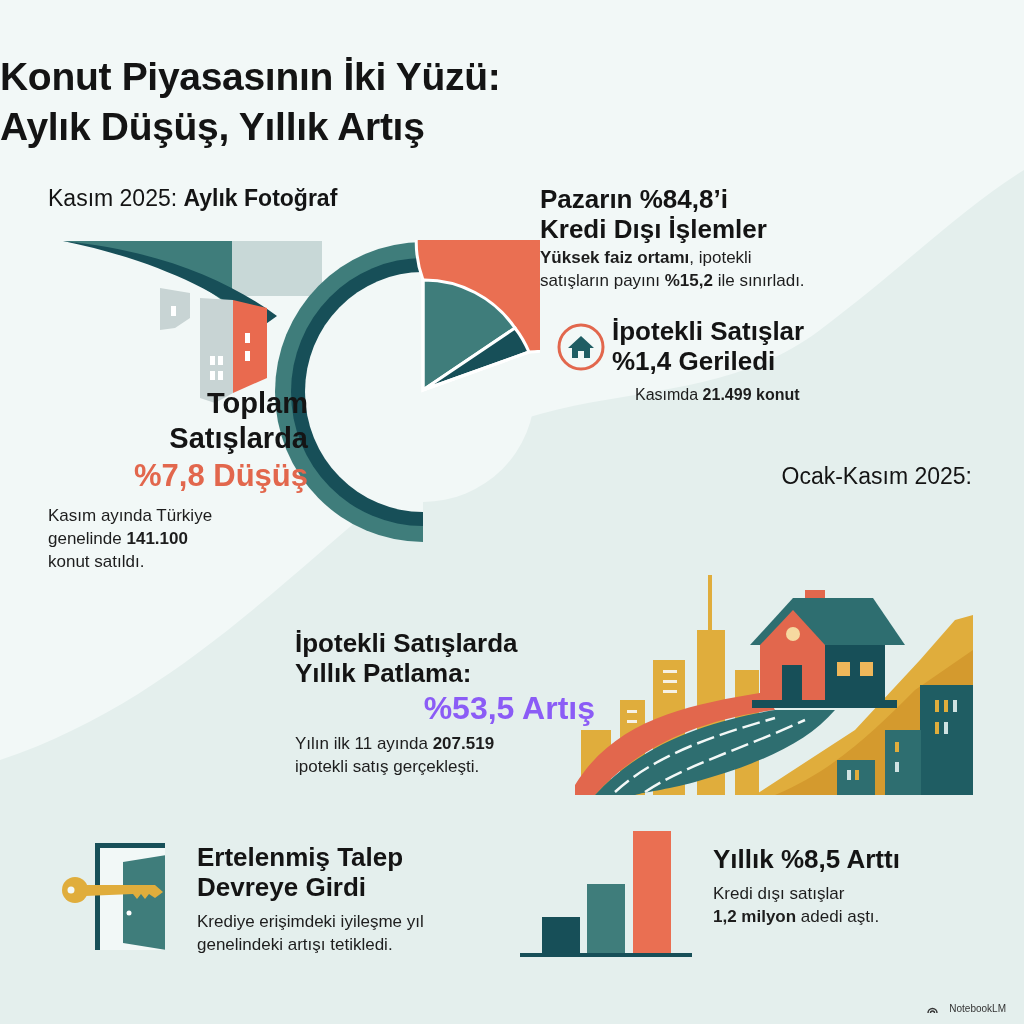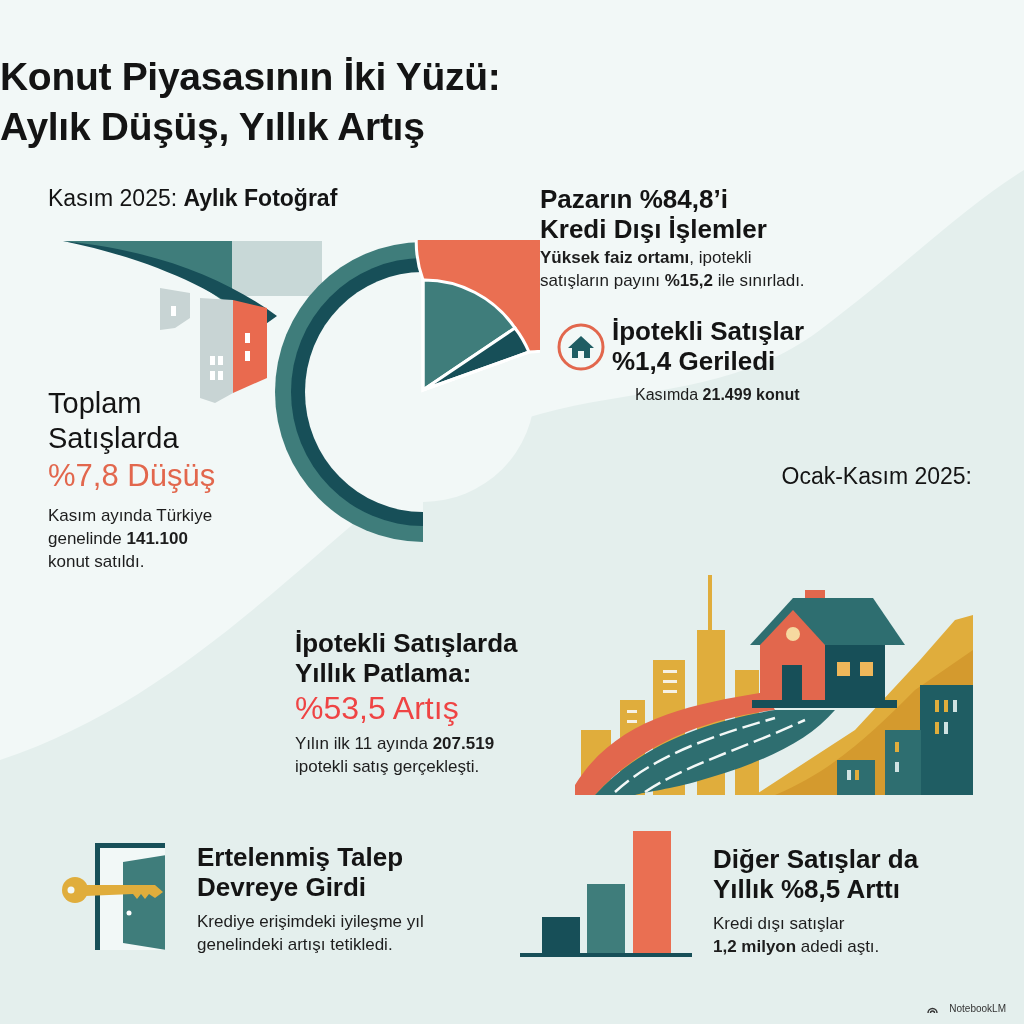--- a/index.html
+++ b/index.html
@@ -10,26 +10,26 @@
     color:#141414;
   }
   .bg-wave { position:absolute; left:0; top:0; width:1024px; height:1024px; z-index:0; }
   .abs { position:absolute; z-index:2; }
   .title {
     left:0; width:1024px; top:52px; text-align:left;
     font-weight:700; font-size:39px; line-height:50px; letter-spacing:-0.3px;
   }
   .section-label { font-size:23px; line-height:28px; }
   .section-label b { font-weight:700; }
-  .h-big { font-weight:400; font-size:27px; line-height:31px; }
+  .h-big { font-weight:700; font-size:27px; line-height:31px;text-align:right; }
   .h-mid { font-weight:700; font-size:26px; line-height:30px; }
   .body-text { font-size:17px; line-height:23px; color:#1d1d1d; }
   .body-text b { font-weight:700; }
   .accent-red { color:#e2674d; }
-  .accent-teal { color:#ef4444; }
+  .accent-teal { color:#8b5cf6; }
   svg { display:block; }
   .watermark { right:18px; bottom:10px; font-size:10px; color:#333; display:flex; align-items:center; gap:11px; }
 </style>
 </head>
 <body>
 
 <svg class="bg-wave" viewBox="0 0 1024 1024">
   <path d="M0,760 C180,700 300,560 420,470 C560,370 700,420 820,330 C900,270 960,210 1024,170 L1024,1024 L0,1024 Z" fill="#e4efed"></path>
 </svg>
 
@@ -182,21 +182,20 @@
   </div>
 </div>
 
 <svg class="abs" style="left:520px; top:828px;" width="175" height="132" viewBox="0 0 175 132">
   <rect x="22" y="89" width="38" height="36" fill="#174f58"></rect>
   <rect x="67" y="56" width="38" height="69" fill="#3f7d7b"></rect>
   <rect x="113" y="3" width="38" height="122" fill="#ea6f52"></rect>
   <rect x="0" y="125" width="172" height="4" fill="#174f58"></rect>
 </svg>
 <div class="abs" style="left:713px; top:844px; width:290px;">
-  <div class="h-mid" style="font-size:26px; line-height:30px;">Diğer Satışlar da</div>
   <div class="h-mid" style="font-size:26px; line-height:30px;">Yıllık %8,5 Arttı</div>
   <div class="body-text" style="margin-top:8px;">
     <div>Kredi dışı satışlar</div>
     <div><b>1,2 milyon</b><span> adedi aştı.</span></div>
   </div>
 </div>
 
 <div class="abs watermark">
   <svg width="11" height="8" viewBox="0 0 11 8">
     <path d="M1,8 A4.5,4.5 0 0 1 10,8" stroke="#333" stroke-width="1.4" fill="none"></path>

